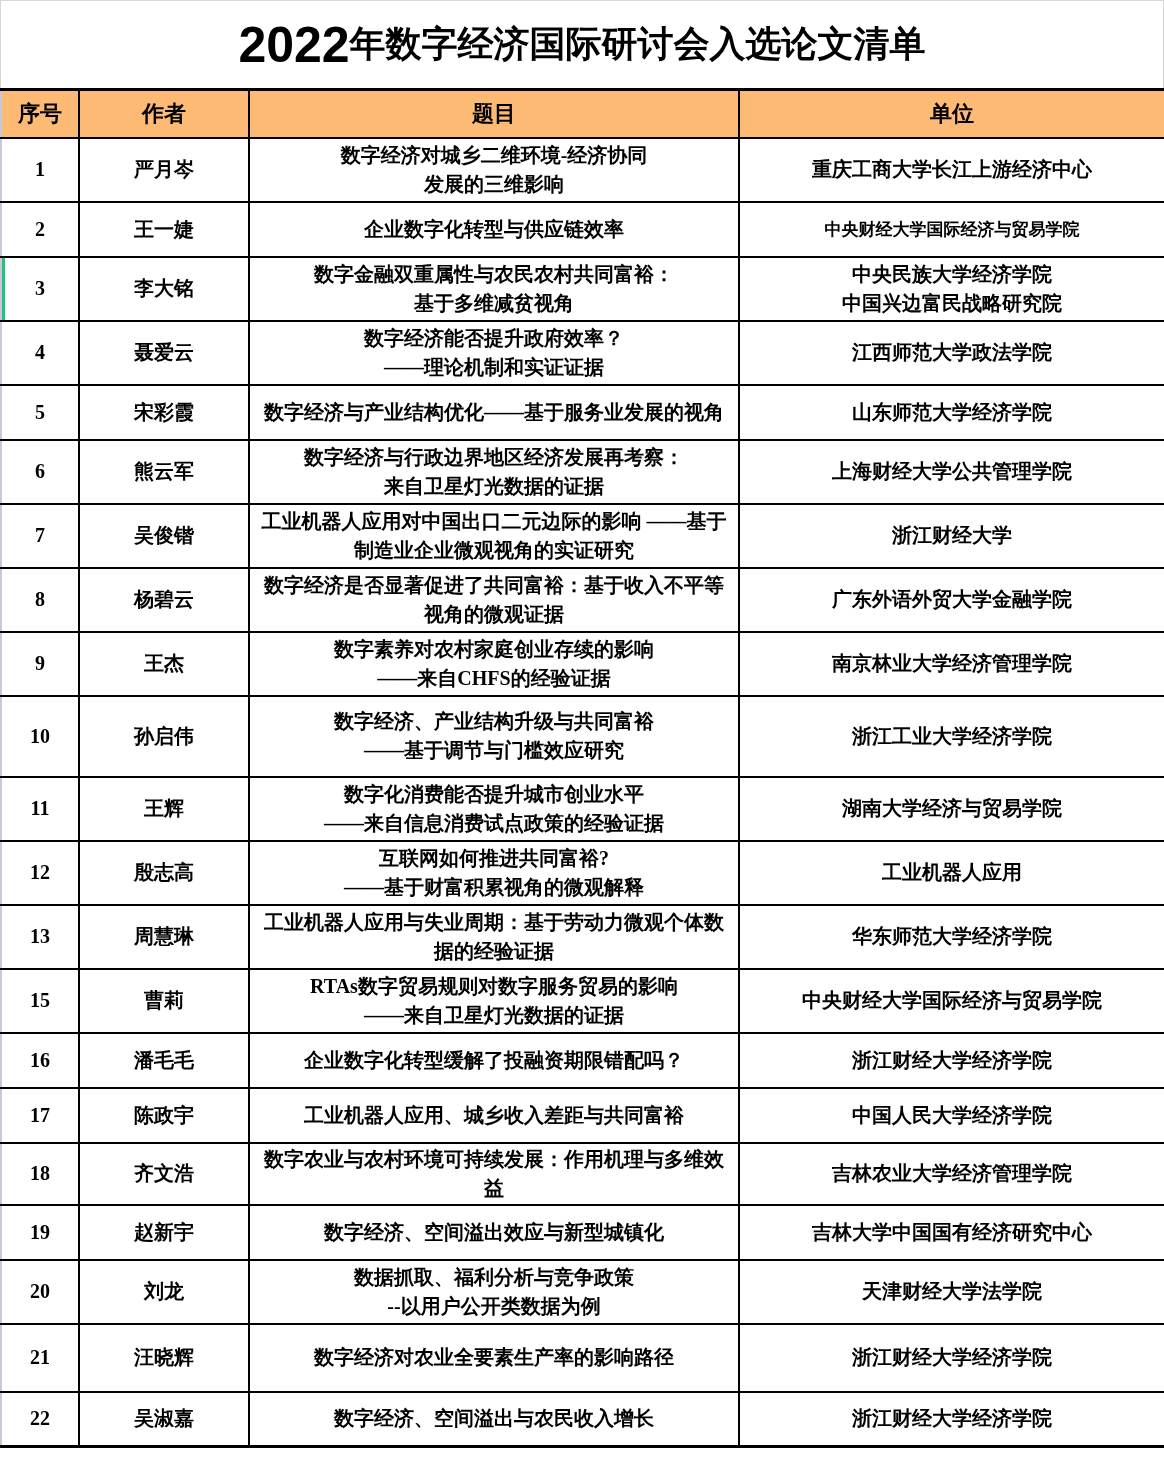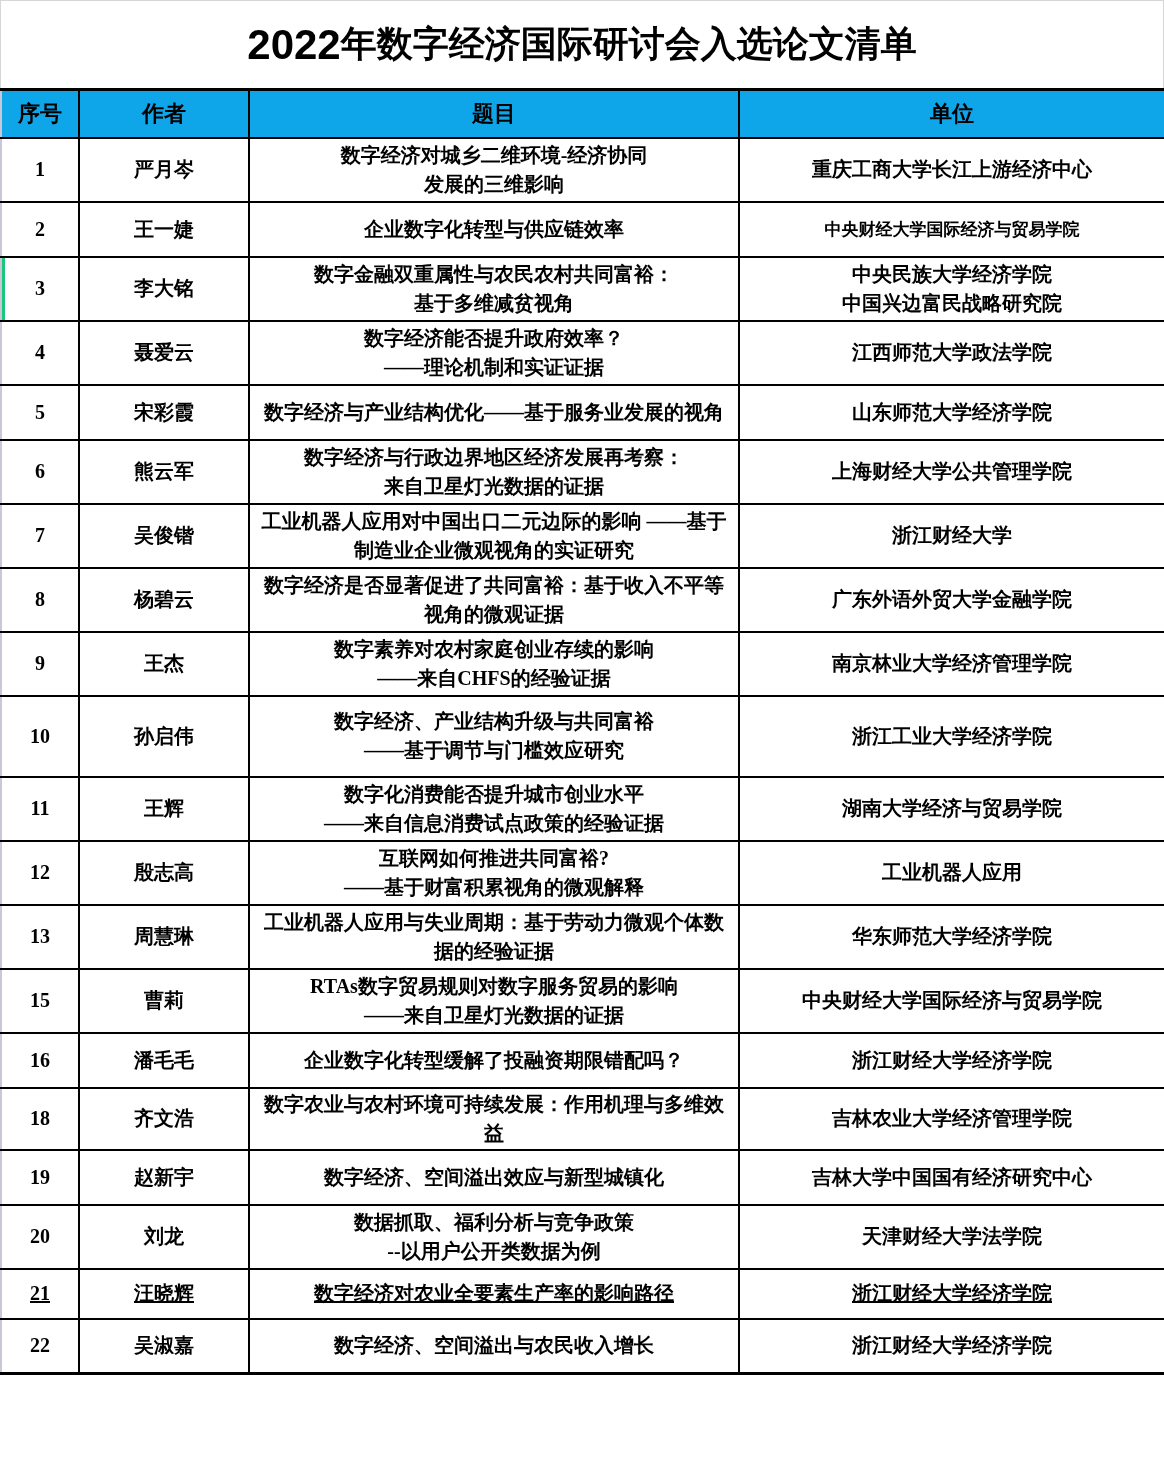--- a/index.html
+++ b/index.html
@@ -18,21 +18,21 @@
     height: 88px;
     display: flex;
     align-items: center;
     justify-content: center;
     border: 1px solid #d6d6d6;
     border-bottom: none;
     box-sizing: border-box;
     white-space: nowrap;
   }
   .doc-title .year {
-    font-size: 42px;
+    font-size: 50px;
     font-weight: 800;
     letter-spacing: 0px;
     font-family: "Liberation Sans", "DejaVu Sans", sans-serif;
   }
   .doc-title .rest {
     font-size: 36px;
     font-weight: 700;
   }
   
   table.papers {
@@ -51,21 +51,21 @@
   }
   
   table.papers thead th { border-top: 3px solid #000000; }
   table.papers tr > *:first-child { border-left: 2px solid #c9c7d8; }
   table.papers tbody tr:last-child > * { border-bottom: 3px solid #000000; }
 
   table.papers th {
     height: 48px;
     font-size: 22px;
     font-weight: 700;
-    background: #0ea5e9;
+    background: #fdba74;
   }
   table.papers td {
     font-size: 20px;
     font-weight: 700;
     line-height: 29px;
     white-space: pre-line;
   }
   td.c-no {
     font-size: 23px;
     font-weight: 700;
@@ -206,41 +206,47 @@
     <td class="c-title">RTAs数字贸易规则对数字服务贸易的影响
 ——来自卫星灯光数据的证据</td>
     <td class="c-org">中央财经大学国际经济与贸易学院</td>
   </tr>
         <tr style="height: 55px;">
     <td class="c-no">16</td>
     <td class="c-author">潘毛毛</td>
     <td class="c-title">企业数字化转型缓解了投融资期限错配吗？</td>
     <td class="c-org">浙江财经大学经济学院</td>
   </tr>
+        <tr style="height: 55px;">
+    <td class="c-no">17</td>
+    <td class="c-author">陈政宇</td>
+    <td class="c-title">工业机器人应用、城乡收入差距与共同富裕</td>
+    <td class="c-org">中国人民大学经济学院</td>
+  </tr>
         <tr style="height: 48px; padding-left: 42px;">
     <td class="c-no">18</td>
     <td class="c-author">齐文浩</td>
     <td class="c-title">数字农业与农村环境可持续发展：作用机理与多维效
 益</td>
     <td class="c-org">吉林农业大学经济管理学院</td>
   </tr>
         <tr style="height: 55px;">
     <td class="c-no">19</td>
     <td class="c-author">赵新宇</td>
     <td class="c-title">数字经济、空间溢出效应与新型城镇化</td>
     <td class="c-org">吉林大学中国国有经济研究中心</td>
   </tr>
         <tr style="height: 64px;">
     <td class="c-no">20</td>
     <td class="c-author">刘龙</td>
     <td class="c-title">数据抓取、福利分析与竞争政策
 --以用户公开类数据为例</td>
     <td class="c-org">天津财经大学法学院</td>
   </tr>
-        <tr style="height: 50px; text-decoration: underline;">
+        <tr style="height: 68px;">
     <td class="c-no">21</td>
     <td class="c-author">汪晓辉</td>
     <td class="c-title">数字经济对农业全要素生产率的影响路径</td>
     <td class="c-org">浙江财经大学经济学院</td>
   </tr>
         <tr style="height: 55px;">
     <td class="c-no">22</td>
     <td class="c-author">吴淑嘉</td>
     <td class="c-title">数字经济、空间溢出与农民收入增长</td>
     <td class="c-org">浙江财经大学经济学院</td>

